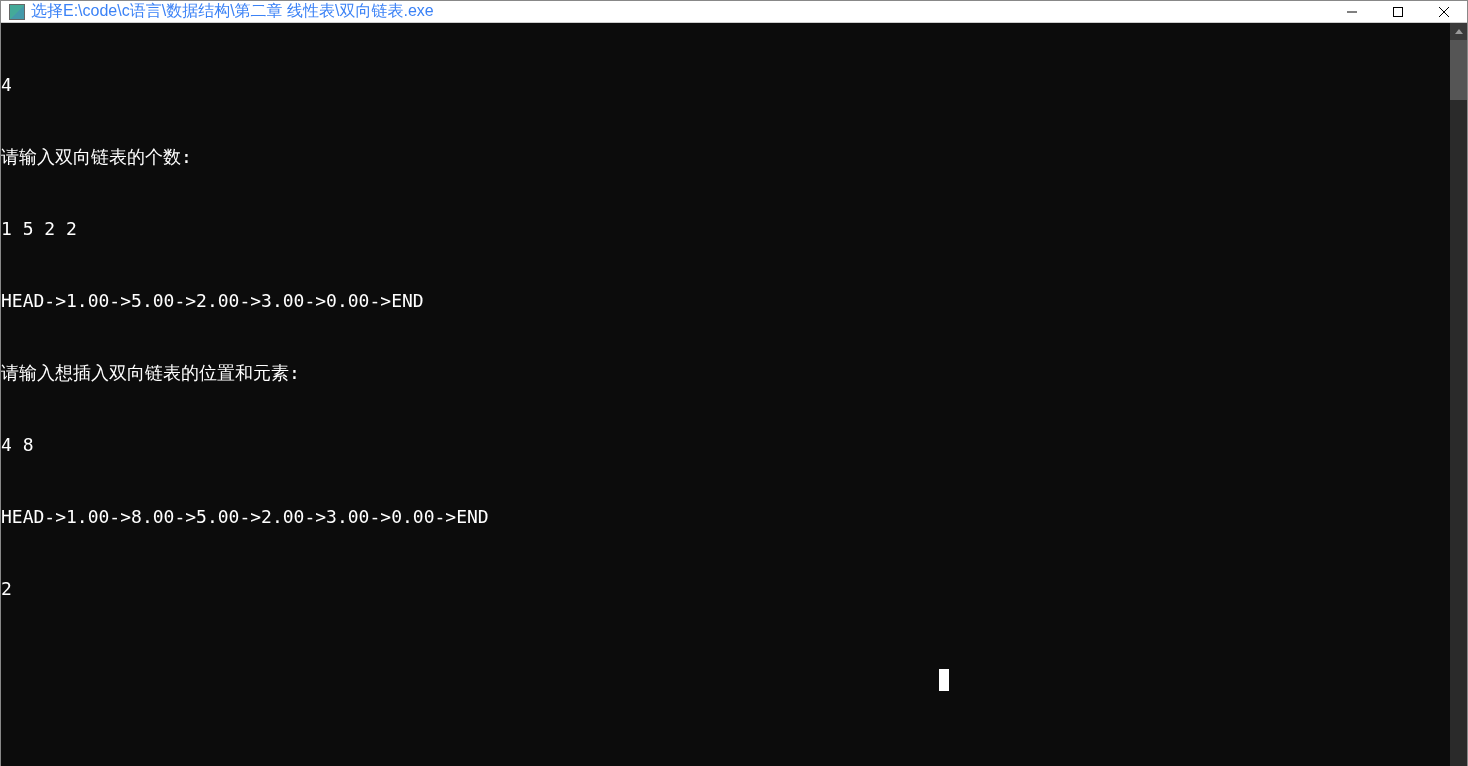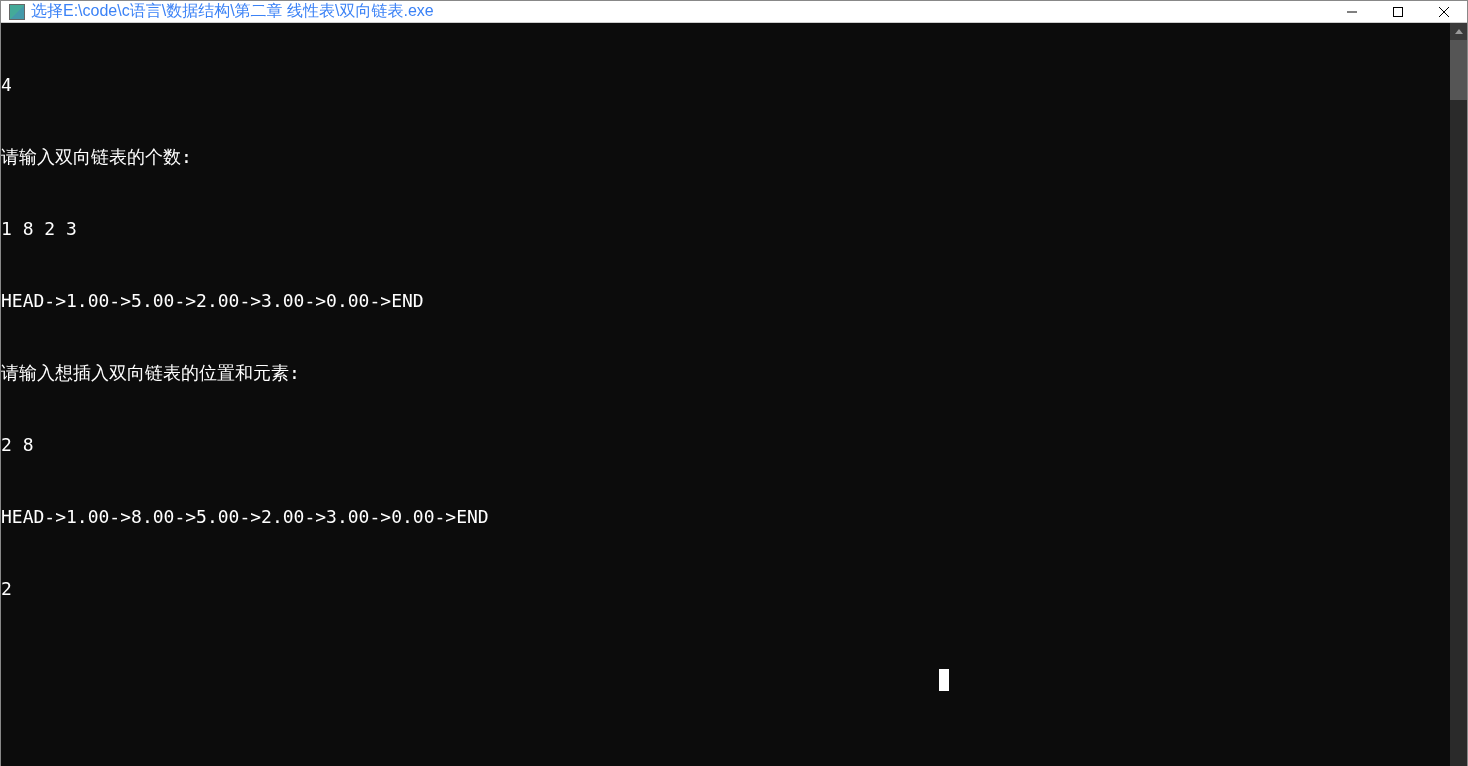--- a/index.html
+++ b/index.html
@@ -144,24 +144,24 @@
             <line x1="0" y1="0" x2="10" y2="10" stroke="currentColor" stroke-width="1"></line>
             <line x1="10" y1="0" x2="0" y2="10" stroke="currentColor" stroke-width="1"></line>
           </svg>
       </div>
     </div>
   </div>
   <div class="console-area">
     <div class="console-content">
       <span class="console-line">4</span>
       <span class="console-line">请输入双向链表的个数:</span>
-      <span class="console-line">1 8 2 3</span>
+      <span class="console-line">1 5 2 2</span>
       <span class="console-line">HEAD-&gt;1.00-&gt;5.00-&gt;2.00-&gt;3.00-&gt;0.00-&gt;END</span>
       <span class="console-line">请输入想插入双向链表的位置和元素:</span>
-      <span class="console-line">2 8</span>
+      <span class="console-line">4 8</span>
       <span class="console-line">HEAD-&gt;1.00-&gt;8.00-&gt;5.00-&gt;2.00-&gt;3.00-&gt;0.00-&gt;END</span>
       <span class="console-line">2</span>
       
       
       <span class="console-line"></span>
       
       
       
       <div class="selection-cursor"></div>
       

